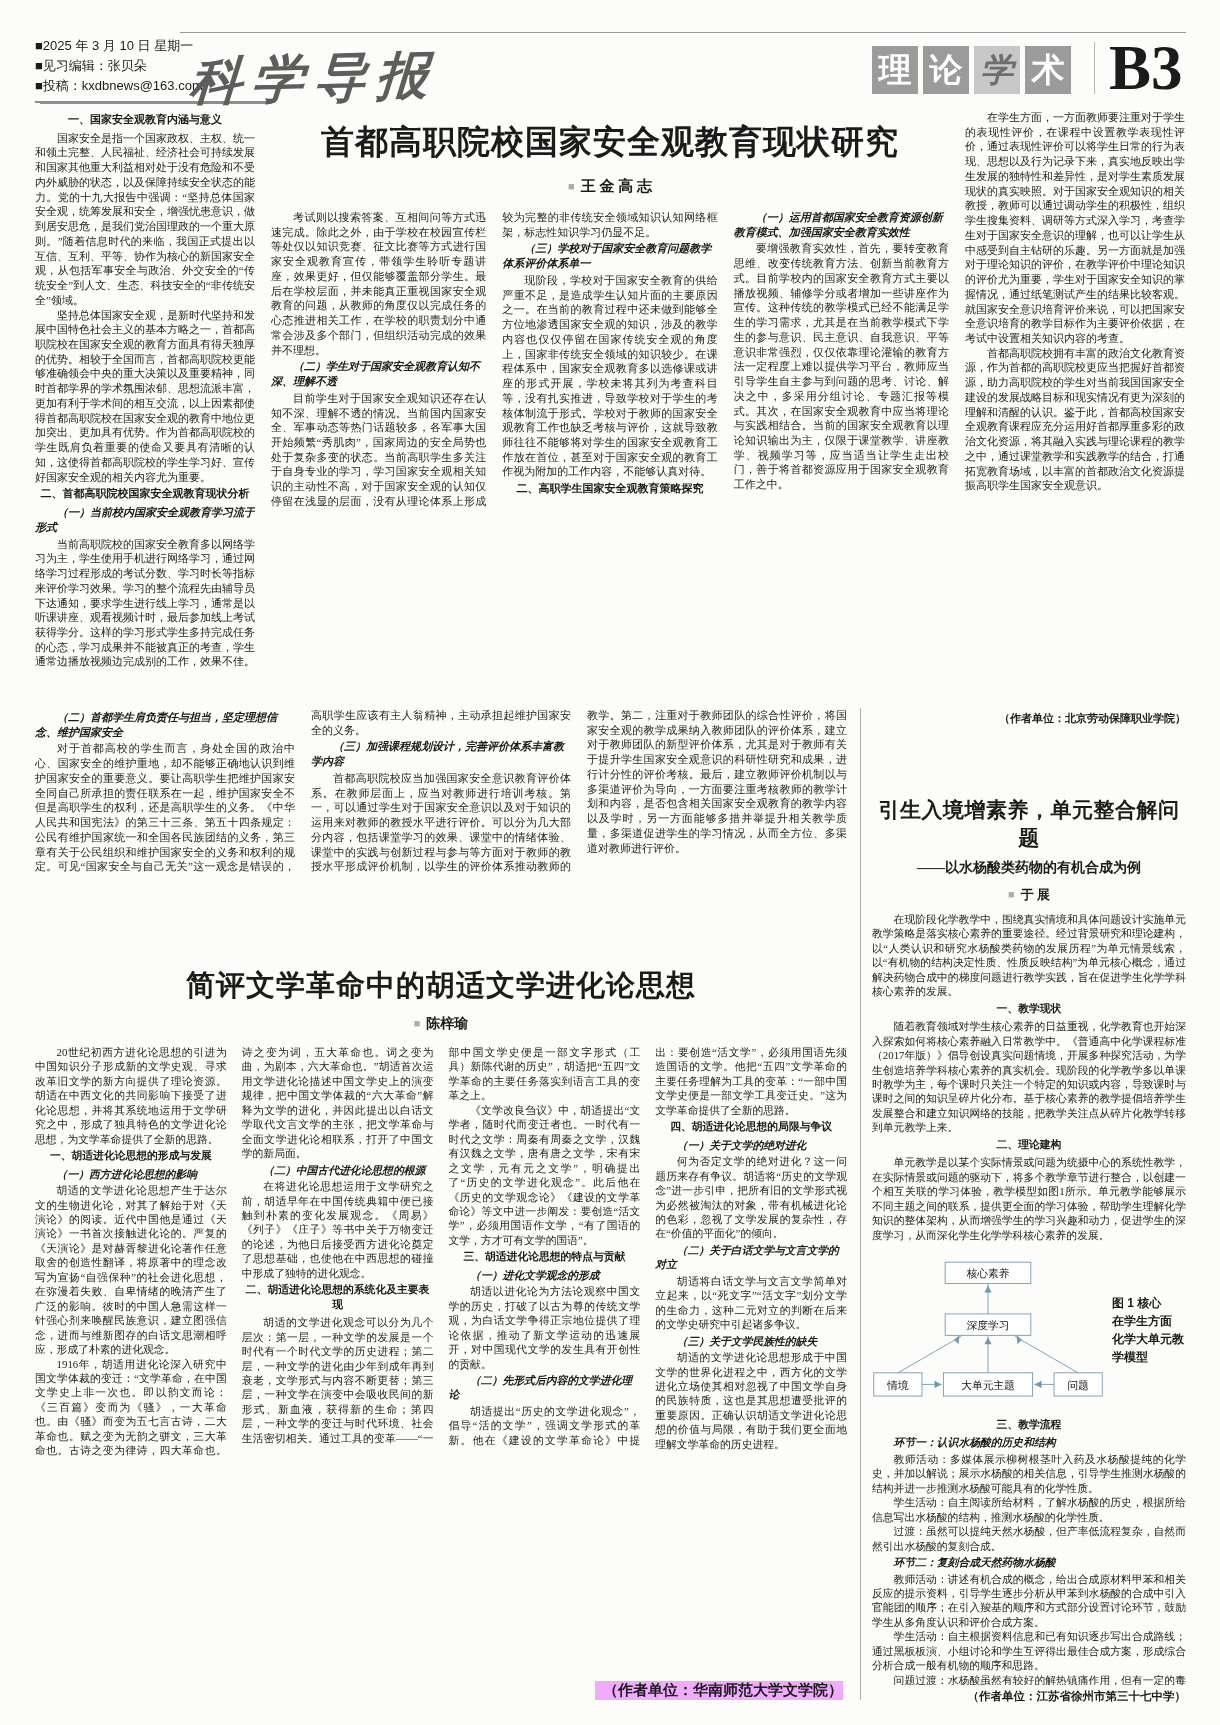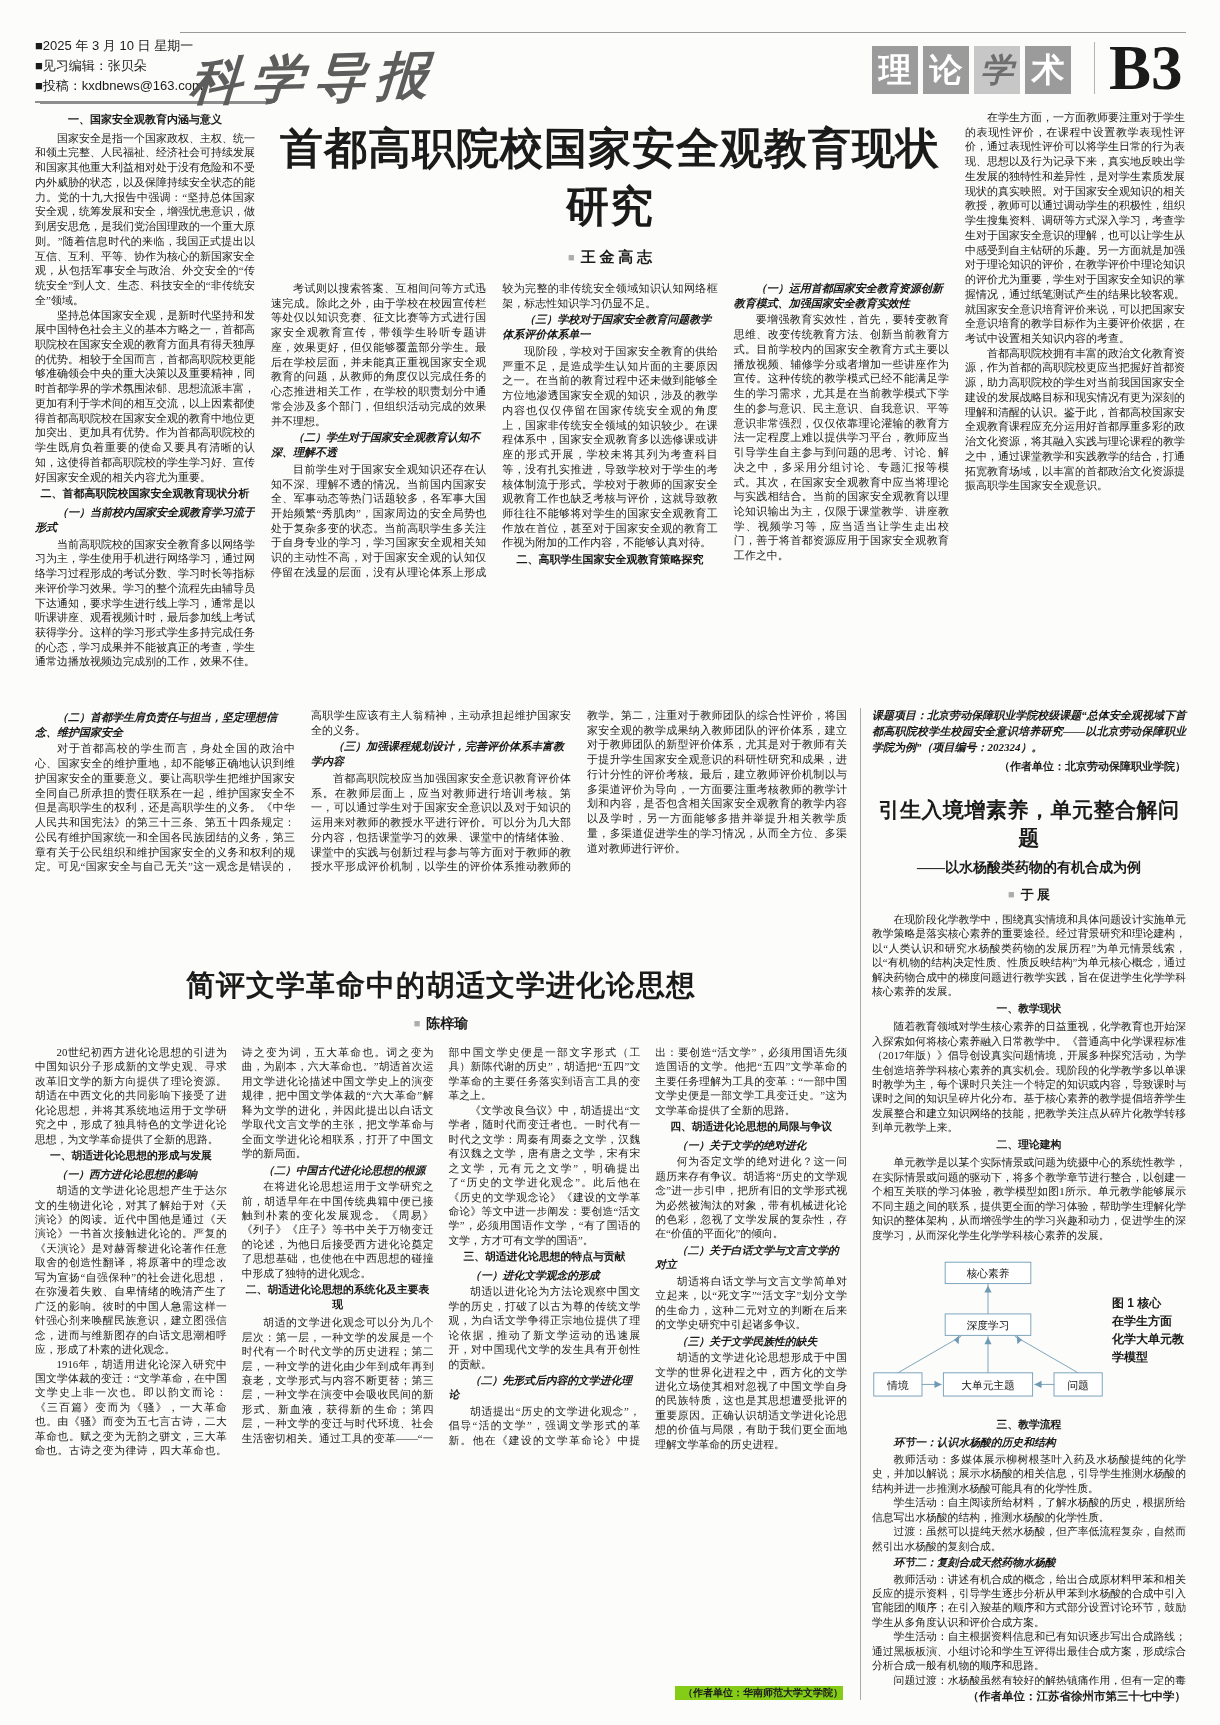--- a/index.html
+++ b/index.html
@@ -20,38 +20,38 @@
   .page-no{position:absolute;top:42px;left:1094px;padding-left:14px;border-left:1px solid #b5b5b5;
            font-family:"Liberation Serif","DejaVu Serif",serif;font-weight:700;font-size:63px;line-height:52px;}
   
   .bp{margin:0;text-indent:2em;text-align:justify;}
   .sec-h2{font-family:Liberation Mono, monospace;font-weight:700;text-align:center;margin:3px 0;}
   .sec-h3{font-weight:700;font-style:italic;text-indent:2em;margin:2px 0;}
   
   .top-article{position:absolute;top:110px;left:35px;width:1150px;height:592px;display:flex;gap:16px;}
   .ta-col{width:220px;font-size:11px;line-height:1.34;overflow:hidden;}
   .ta-center{flex:1;display:flex;flex-direction:column;}
-  .ta-title{font-family:"Liberation Sans","DejaVu Sans",sans-serif;font-weight:700;font-size:43px;
+  .ta-title{font-family:"Liberation Sans","DejaVu Sans",sans-serif;font-weight:700;font-size:33px;
             text-align:center;letter-spacing:1px;margin-top:10px;}
   .ta-byline{text-align:center;font-size:15px;font-weight:700;margin:12px 0 14px;}
   .byl-sq{color:#adadad;font-size:11px;margin-right:6px;vertical-align:1px;}
   .ta-c3{column-count:3;column-gap:16px;font-size:11px;line-height:1.34;height:470px;overflow:hidden;}
   .ta-lower{position:absolute;top:708px;left:35px;width:812px;height:252px;column-count:3;column-gap:16px;
             font-size:11px;line-height:1.34;overflow:hidden;}
   .v-divider{position:absolute;left:860px;top:708px;width:1px;height:992px;background:#ababab;}
   .funding{position:absolute;top:708px;left:872px;width:314px;font-size:11px;line-height:1.45;font-weight:700;
            font-style:italic;text-align:justify;}
   .funding .au{font-style:normal;text-align:right;margin-top:3px;}
   
   .lit{position:absolute;top:966px;left:35px;width:812px;height:736px;}
   .lit-title{font-family:"Liberation Sans","DejaVu Sans",sans-serif;font-weight:700;font-size:29px;
              text-align:center;letter-spacing:1px;}
   .lit-byline{text-align:center;font-size:14px;font-weight:700;margin:9px 0 12px;}
   .lit-body{column-count:4;column-gap:15px;font-size:10.8px;line-height:1.34;height:630px;overflow:hidden;}
-  .lit-au{position:absolute;right:4px;bottom:2px;font-weight:700;font-size:10px;background:#84cc16;padding-left:8px;}
+  .lit-au{position:absolute;right:4px;bottom:2px;font-weight:700;font-size:15px;background:#f0abfc;padding-left:8px;}
   
   .chem{position:absolute;top:796px;left:872px;width:314px;height:908px;display:flex;flex-direction:column;}
   .chem-title{font-family:"Liberation Sans","DejaVu Sans",sans-serif;font-weight:700;font-size:21px;
               text-align:center;letter-spacing:0.5px;}
   .chem-sub{font-weight:700;font-size:14px;text-align:center;margin-top:7px;}
   .chem-byline{text-align:center;font-size:13px;font-weight:700;margin:9px 0 8px;}
   .chem-body{flex:1;font-size:10.8px;line-height:1.34;overflow:hidden;}
   .chem-au{font-weight:700;font-size:11.5px;text-align:right;margin-top:4px;}
   
   .diagram-wrap{display:flex;align-items:center;gap:8px;margin:8px 0;}
@@ -115,21 +115,20 @@
   <div class="ta-lower">
       <div class="sec-h3">（二）首都学生肩负责任与担当，坚定理想信念、维护国家安全</div>
       <p class="bp">对于首都高校的学生而言，身处全国的政治中心、国家安全的维护重地，却不能够正确地认识到维护国家安全的重要意义。要让高职学生把维护国家安全同自己所承担的责任联系在一起，维护国家安全不但是高职学生的权利，还是高职学生的义务。《中华人民共和国宪法》的第三十三条、第五十四条规定：公民有维护国家统一和全国各民族团结的义务，第三章有关于公民组织和维护国家安全的义务和权利的规定。可见“国家安全与自己无关”这一观念是错误的，高职学生应该有主人翁精神，主动承担起维护国家安全的义务。</p>
       <div class="sec-h3">（三）加强课程规划设计，完善评价体系丰富教学内容</div>
       <p class="bp">首都高职院校应当加强国家安全意识教育评价体系。在教师层面上，应当对教师进行培训考核。第一，可以通过学生对于国家安全意识以及对于知识的运用来对教师的教授水平进行评价。可以分为几大部分内容，包括课堂学习的效果、课堂中的情绪体验、课堂中的实践与创新过程与参与等方面对于教师的教授水平形成评价机制，以学生的评价体系推动教师的教学。第二，注重对于教师团队的综合性评价，将国家安全观的教学成果纳入教师团队的评价体系，建立对于教师团队的新型评价体系，尤其是对于教师有关于提升学生国家安全观意识的科研性研究和成果，进行计分性的评价考核。最后，建立教师评价机制以与多渠道评价为导向，一方面要注重考核教师的教学计划和内容，是否包含相关国家安全观教育的教学内容以及学时，另一方面能够多措并举提升相关教学质量，多渠道促进学生的学习情况，从而全方位、多渠道对教师进行评价。</p>
     </div>
 
   <div class="v-divider"></div>
 
   <div class="funding">
-    <div>课题项目：北京劳动保障职业学院校级课题“总体安全观视域下首都高职院校学生校园安全意识培养研究——以北京劳动保障职业学院为例”（项目编号：202324）。</div>
     <div class="au">（作者单位：北京劳动保障职业学院）</div>
   </div>
 
   <div class="lit">
     <div class="lit-title">简评文学革命中的胡适文学进化论思想</div>
     <div class="lit-byline">
       <span class="byl-sq">■</span><span>陈梓瑜</span>
     </div>
     <div class="lit-body">
         <p class="bp">20世纪初西方进化论思想的引进为中国知识分子形成新的文学史观、寻求改革旧文学的新方向提供了理论资源。胡适在中西文化的共同影响下接受了进化论思想，并将其系统地运用于文学研究之中，形成了独具特色的文学进化论思想，为文学革命提供了全新的思路。</p>

